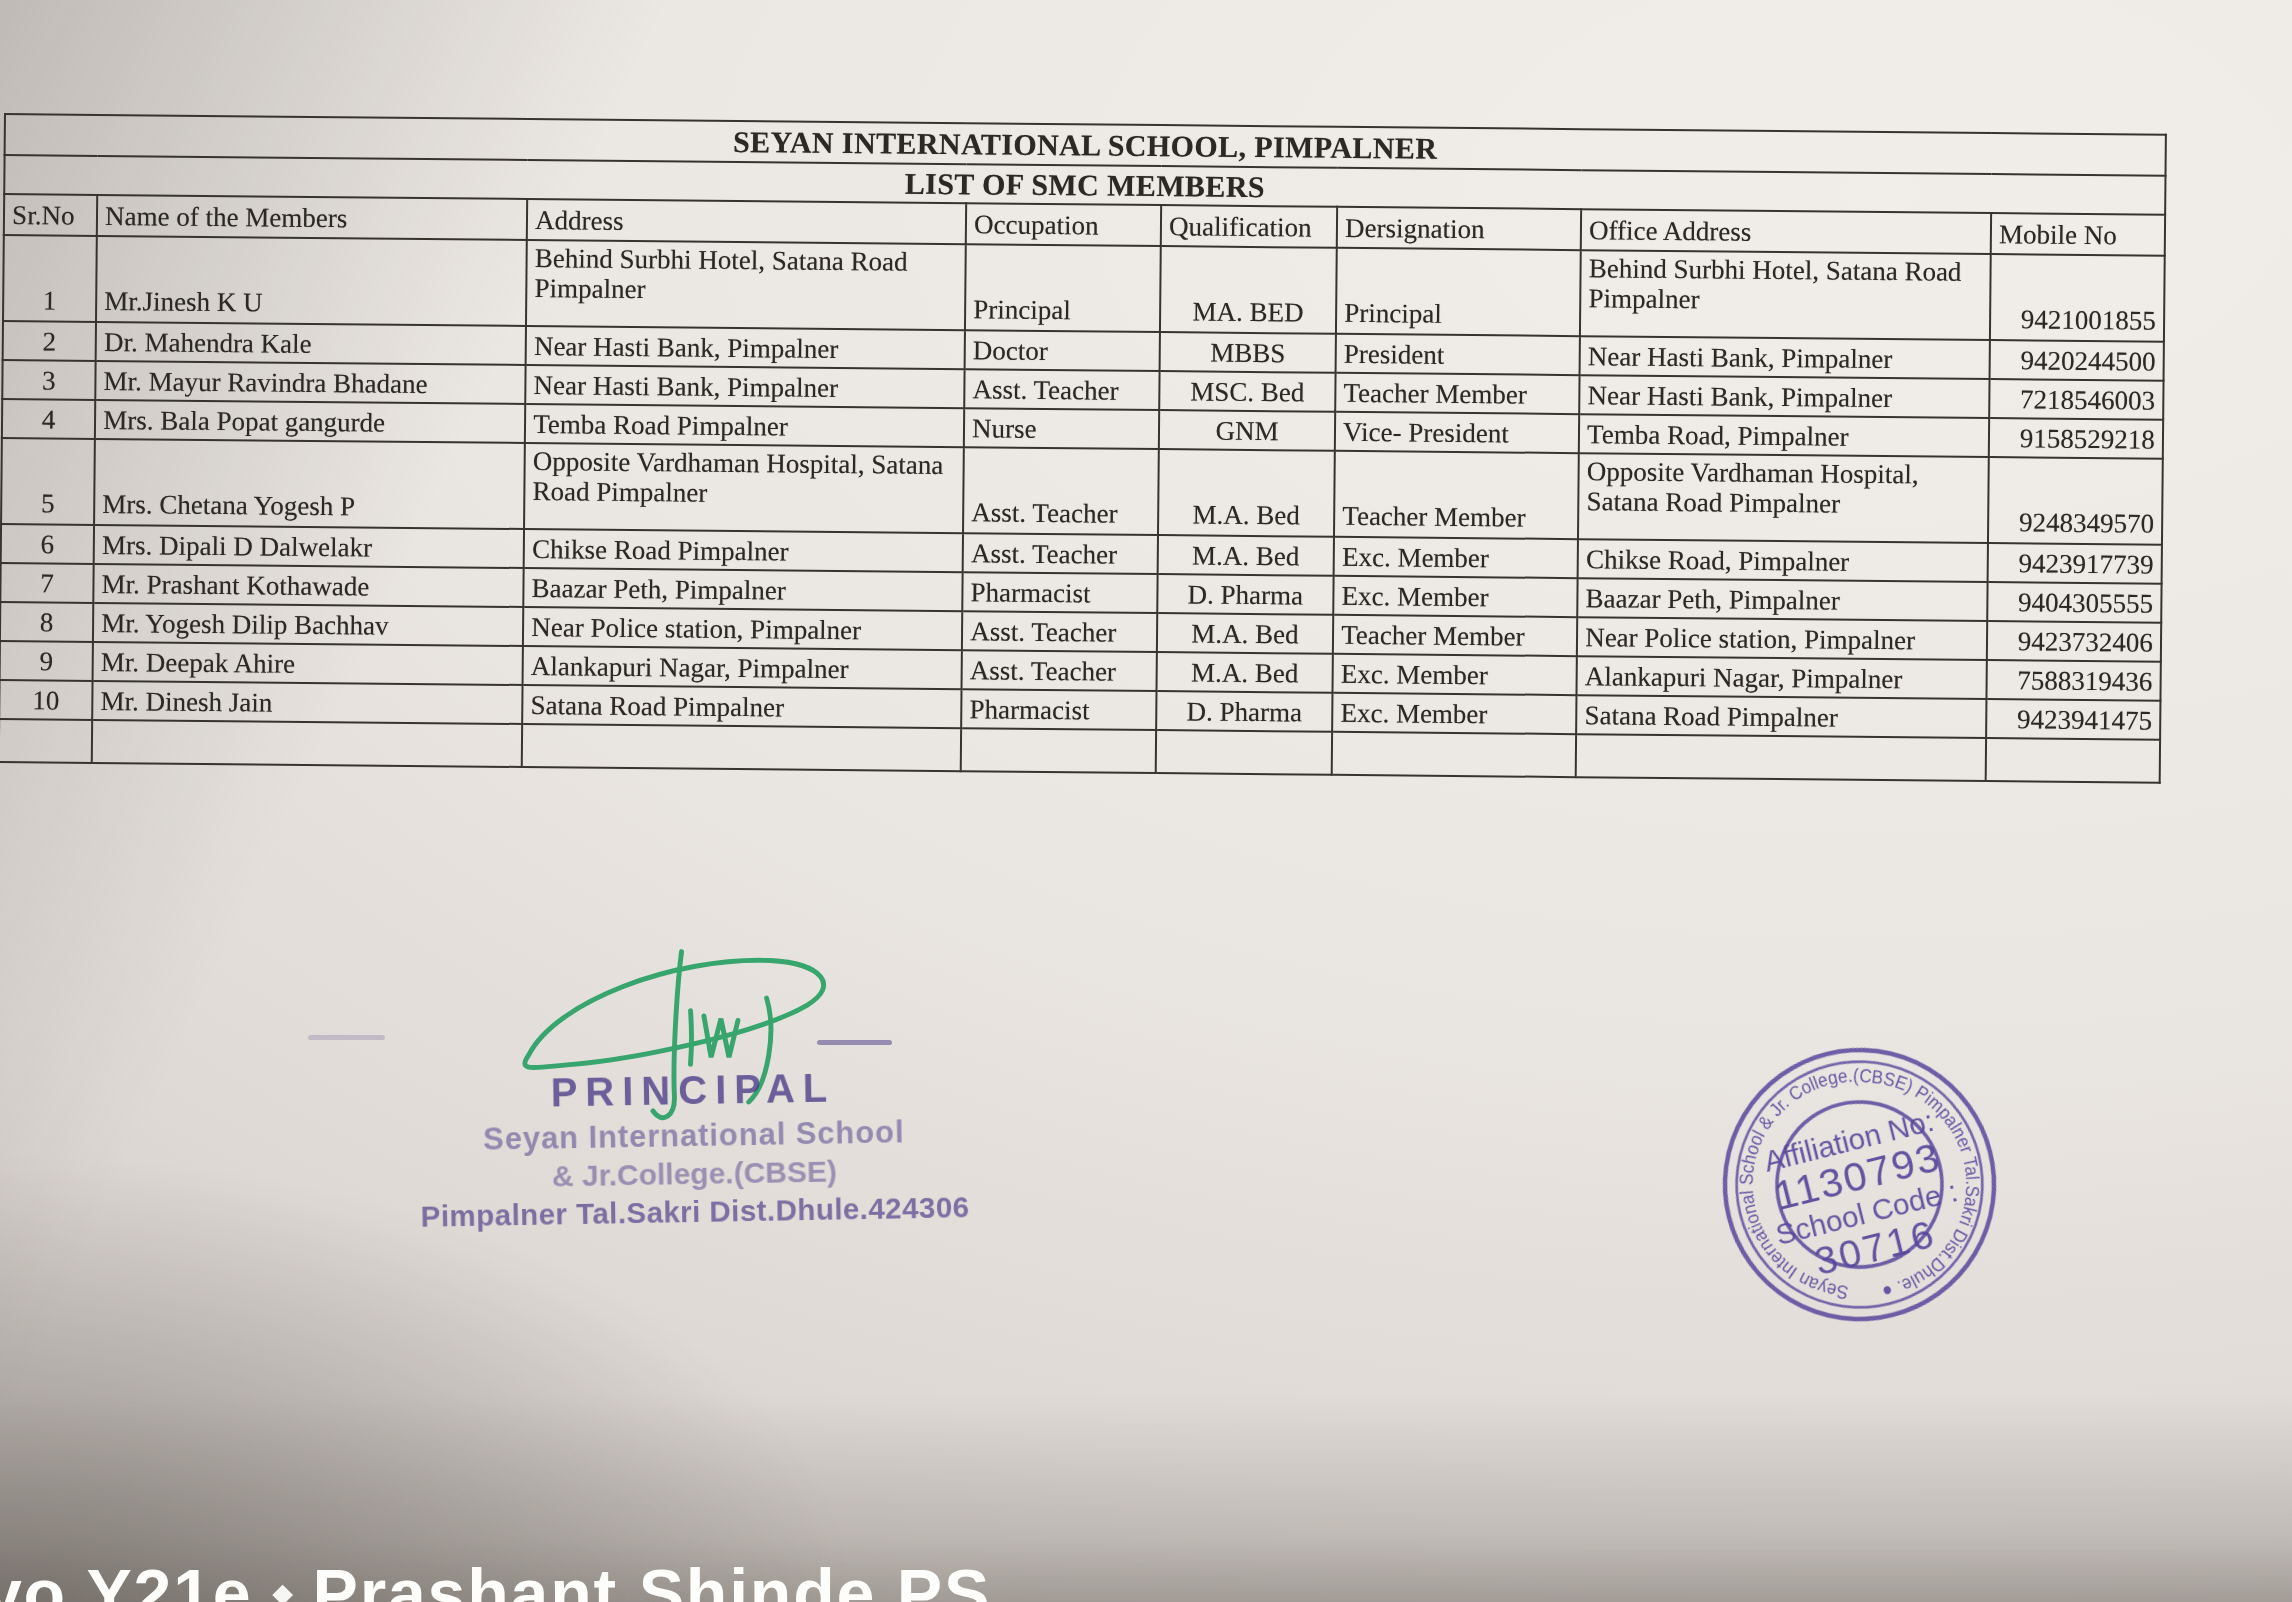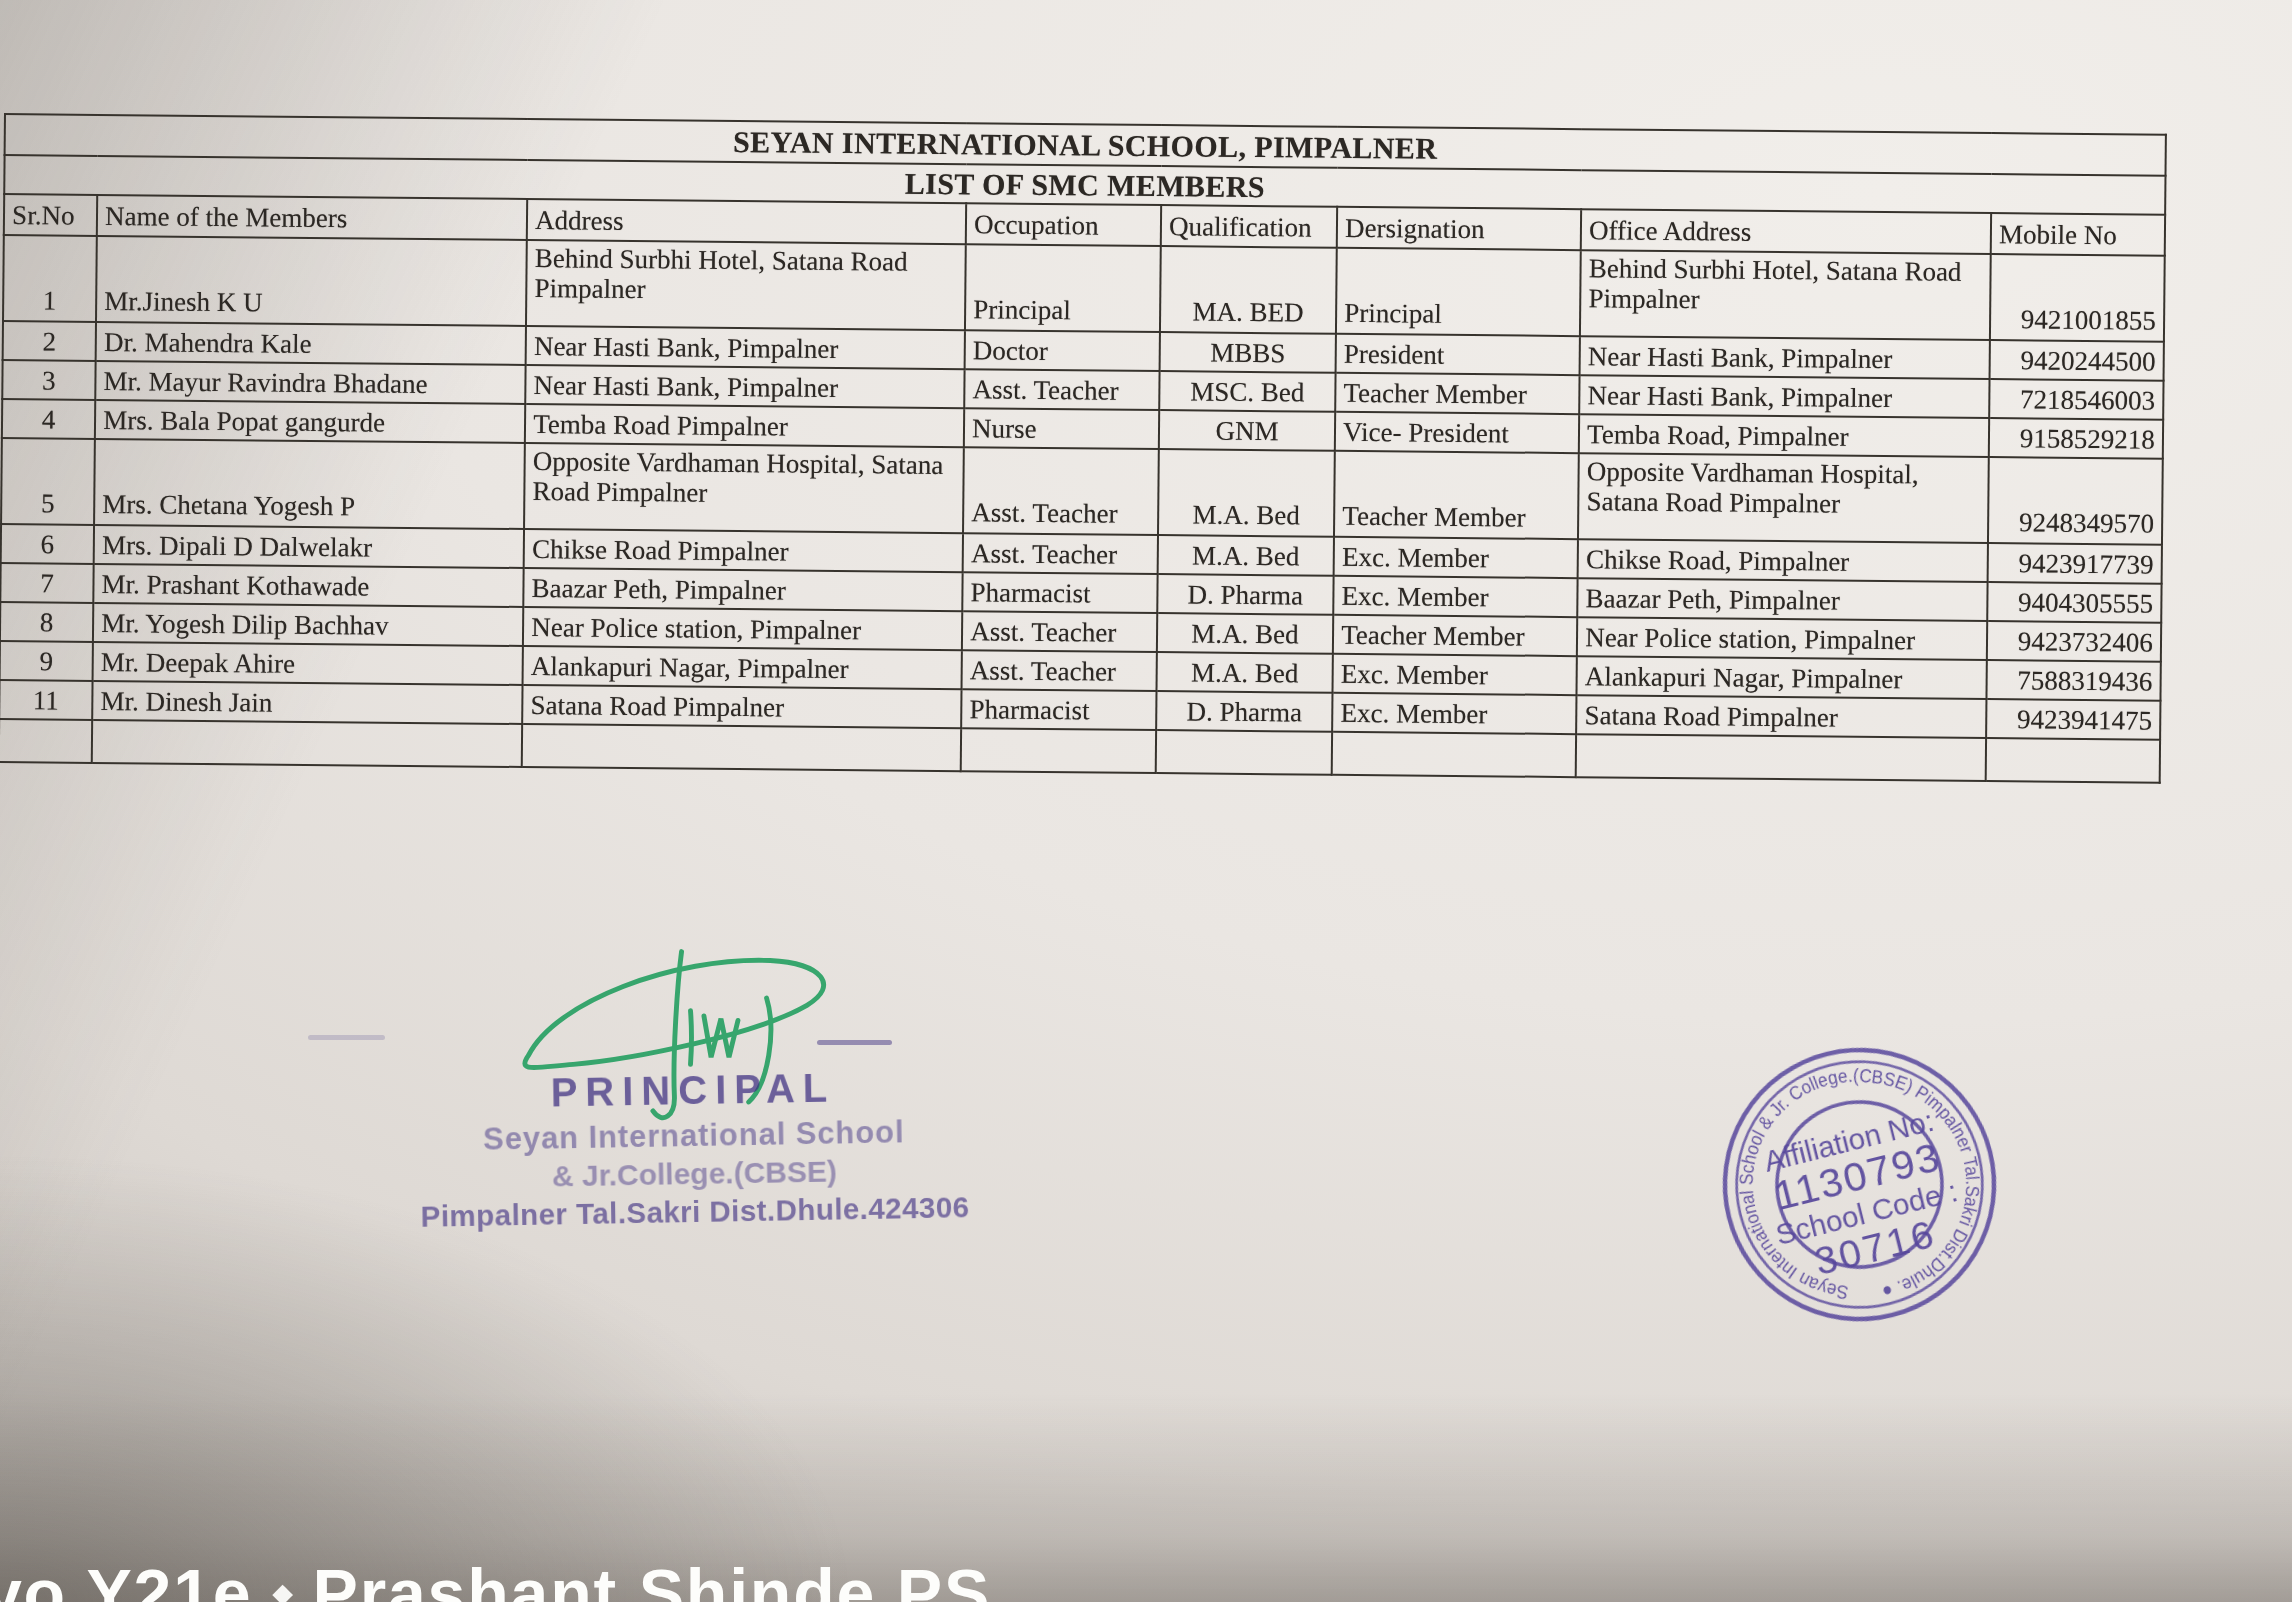--- a/index.html
+++ b/index.html
@@ -193,21 +193,21 @@
       <td class="c-sr">9</td>
       <td>Mr. Deepak Ahire</td>
       <td>Alankapuri Nagar, Pimpalner</td>
       <td>Asst. Teacher</td>
       <td class="c-qual">M.A. Bed</td>
       <td>Exc. Member</td>
       <td>Alankapuri Nagar, Pimpalner</td>
       <td class="c-mob">7588319436</td>
     </tr>
     <tr class="r-std">
-      <td class="c-sr">11</td>
+      <td class="c-sr">10</td>
       <td>Mr. Dinesh Jain</td>
       <td>Satana Road Pimpalner</td>
       <td>Pharmacist</td>
       <td class="c-qual">D. Pharma</td>
       <td>Exc. Member</td>
       <td>Satana Road Pimpalner</td>
       <td class="c-mob">9423941475</td>
     </tr>
     <tr class="r-empty">
       <td></td>

